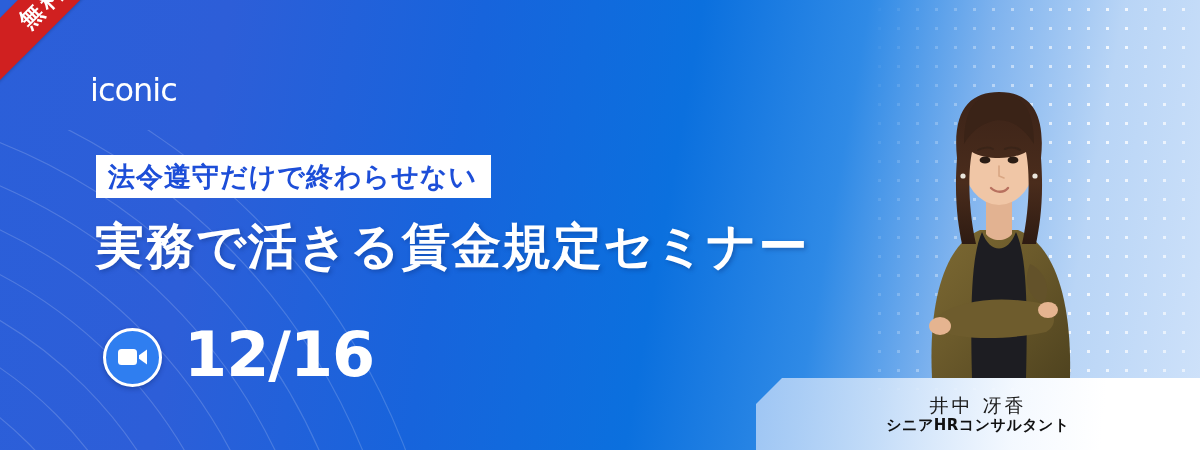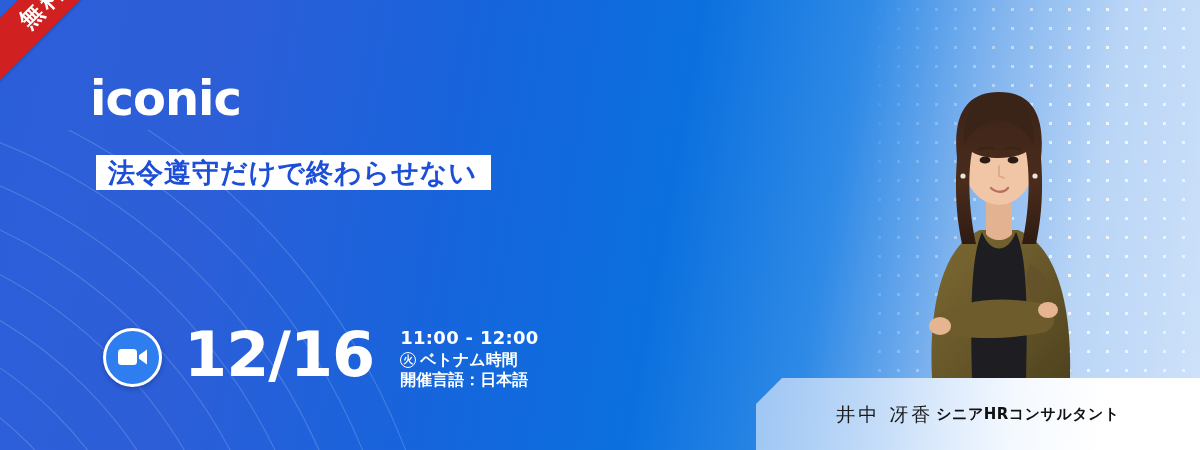--- a/index.html
+++ b/index.html
@@ -47,29 +47,29 @@
   .ribbon span{
     color:#ffffff;font-weight:bold;font-size:23px;
     letter-spacing:4px;line-height:1;
     transform:translateY(-1px);
   }
 
   
   .logo{
     position:absolute;left:90px;top:74px;
     color:#ffffff;
-    font-size:48px;font-weight:bold;
+    font-size:32px;font-weight:normal;
     letter-spacing:-1px;line-height:1;
     font-family:"DejaVu Sans","Liberation Sans",sans-serif;
   }
 
   
   .subtitle-box{
     position:absolute;left:96px;top:155px;
-    height:35px;
+    height:43px;
     background:#ffffff;
     display:flex;align-items:center;
     padding:0 14px 0 12px;
     box-sizing:border-box;
   }
   .subtitle-box span{
     color:#1d4ed8;
     font-size:27px;font-weight:bold;
     letter-spacing:1px;line-height:1;
   }
@@ -119,21 +119,21 @@
 
   
   .photo{position:absolute;right:96px;bottom:72px;width:210px;height:330px;}
   .photo svg{display:block;}
 
   
   .speaker-panel{
     position:absolute;left:756px;top:378px;width:444px;height:72px;
     background:linear-gradient(95deg, rgba(168,203,245,.93) 0%, rgba(209,228,250,.88) 28%, rgba(246,250,255,.97) 58%, #ffffff 78%, #ffffff 100%);
     clip-path:polygon(26px 0, 100% 0, 100% 100%, 0 100%, 0 26px);
-    display:flex;align-items:center;justify-content:center;
+    display:flex;flex-direction:column;align-items:center;justify-content:center;
     gap:3px;
   }
   .speaker-panel .sp-name{
     color:#1a1a1a;font-size:19px;letter-spacing:3px;line-height:1;font-weight:500;
   }
   .speaker-panel .sp-role{
     color:#111111;font-size:15px;font-weight:bold;letter-spacing:.5px;line-height:1;
   }
 </style>
 </head>
@@ -166,40 +166,33 @@
   <div class="ribbon">
     <span>無料</span>
   </div>
 
   <div class="logo">iconic</div>
 
   <div class="subtitle-box">
     <span>法令遵守だけで終わらせない</span>
   </div>
 
+  <div class="title">実務で活きる賃金規定セミナー</div>
 
   <div class="daterow">
 
     <div class="cam-badge">
       <svg width="30" height="20" viewBox="0 0 30 20" fill="#ffffff">
         <rect x="0" y="2" width="19" height="16" rx="3.5"></rect>
         <path d="M21 8.2 L29 2.6 L29 17.4 L21 11.8 Z"></path>
       </svg>
     </div>
 
     <div class="date">12/16</div>
 
-    <div class="timeblock">
-      <div class="t-time">11:00 - 12:00</div>
-      <div class="t-zone">
-        <span class="daymark">火</span>
-        <span>ベトナム時間</span>
-      </div>
-      <div class="t-lang">開催言語：日本語</div>
-    </div>
   </div>
 
   <div class="photo">
     <svg width="210" height="330" viewBox="0 0 210 330" fill="none">
       <defs>
         <linearGradient id="cardi" x1="0" y1="0" x2="1" y2="1">
           <stop offset="0%" stop-color="#7d6a33"></stop>
           <stop offset="45%" stop-color="#6b5a2b"></stop>
           <stop offset="100%" stop-color="#4f431f"></stop>
         </linearGradient>

